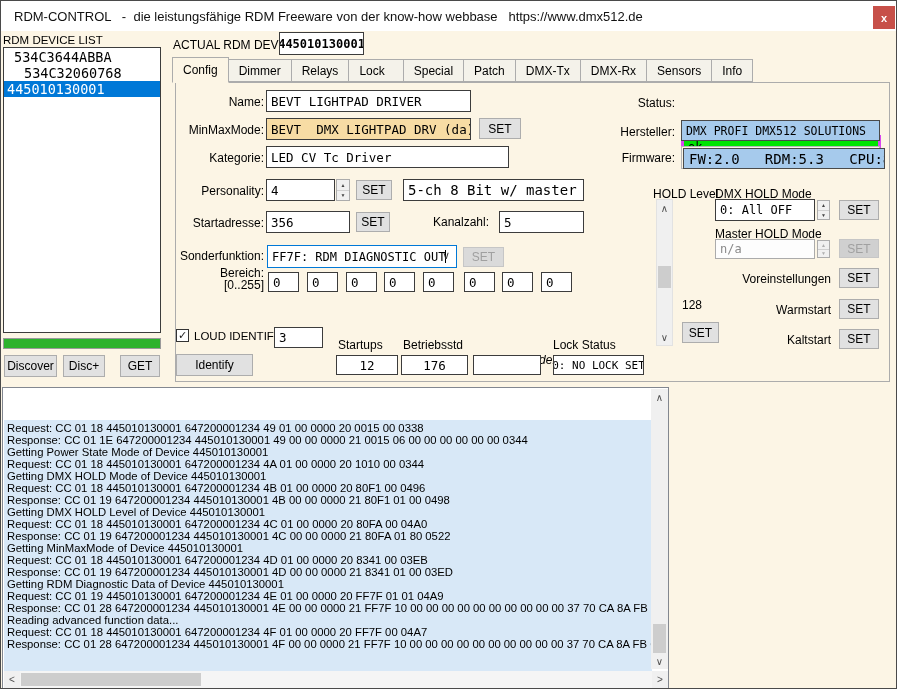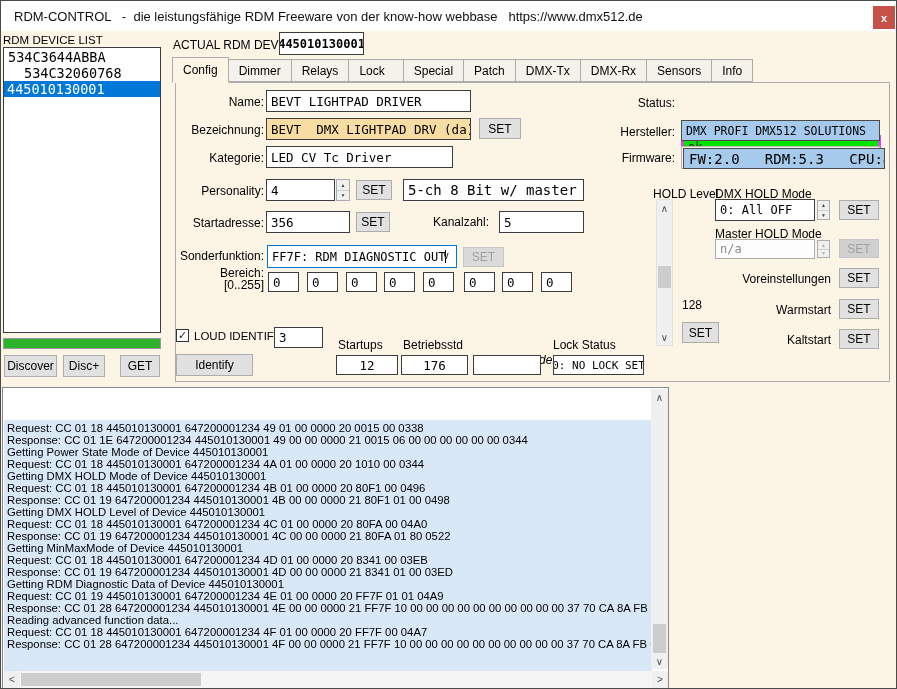--- a/index.html
+++ b/index.html
@@ -52,21 +52,21 @@
 
   <div class="abs" style="left:0;top:0;width:895px;height:30px;background:#FFFFFF;"></div>
   <div class="abs" style="left:13px;top:8px;font:13px 'Liberation Sans',sans-serif;color:#111;white-space:pre;">RDM-CONTROL   -  die leistungsfähige RDM Freeware von der know-how webbase   https://www.dmx512.de</div>
   <div class="abs" style="left:872px;top:5px;width:22px;height:23px;background:#C75049;display:flex;align-items:center;justify-content:center;">
     <span style="color:#fff;font:bold 11px 'Liberation Sans',sans-serif;">x</span>
   </div>
 
   <div class="abs lbl" style="left:2px;top:33px;font-size:11.5px;">RDM DEVICE LIST</div>
 
   <div class="abs" style="left:2px;top:46px;width:158px;height:286px;background:#fff;border:1px solid #3C3C3C;padding-top:1px;">
-    <div style="height:16px;line-height:16px;padding-left:4px;font:13.5px 'DejaVu Sans Mono',monospace;">534C3644ABBA</div>
+    <div style="height:16px;line-height:16px;padding-left:10px;font:13.5px 'DejaVu Sans Mono',monospace;">534C3644ABBA</div>
     <div style="height:16px;line-height:16px;padding-left:20px;font:13.5px 'DejaVu Sans Mono',monospace;">534C32060768</div>
     <div style="height:16px;line-height:16px;padding-left:3px;font:13.5px 'DejaVu Sans Mono',monospace;background:#0078D7;color:#fff;">445010130001</div>
   </div>
 
   <div class="abs" style="left:2px;top:337px;width:158px;height:11px;background:#2DB22D;border:1px solid #9A9A9A;"></div>
 
   <div class="abs btn" style="left:3px;top:354px;width:53px;height:22px;">Discover</div>
   <div class="abs btn" style="left:62px;top:354px;width:42px;height:22px;">Disc+</div>
   <div class="abs btn" style="left:119px;top:354px;width:40px;height:22px;">GET</div>
 
@@ -84,26 +84,26 @@
     <div class="tab">DMX-Rx</div>
     <div class="tab">Sensors</div>
     <div class="tab">Info</div>
   </div>
 
   <div class="abs" style="left:174px;top:81px;width:715px;height:300px;border:1px solid #ACACAC;"></div>
 
   <div class="abs lbl rlbl" style="left:160px;top:94px;width:103px;">Name:</div>
   <div class="abs field" style="left:265px;top:89px;width:205px;height:22px;">BEVT LIGHTPAD DRIVER</div>
 
-  <div class="abs lbl rlbl" style="left:140px;top:122px;width:123px;">Bezeichnung:</div>
+  <div class="abs lbl rlbl" style="left:140px;top:122px;width:123px;">MinMaxMode:</div>
   <div class="abs field" style="left:265px;top:117px;width:205px;height:22px;background:#F7DCA4;">BEVT  DMX LIGHTPAD DRV (da)</div>
   <div class="abs btn" style="left:478px;top:117px;width:42px;height:21px;">SET</div>
 
   <div class="abs lbl rlbl" style="left:160px;top:150px;width:103px;">Kategorie:</div>
-  <div class="abs field" style="left:265px;top:145px;width:187px;height:22px;">LED CV Tc Driver</div>
+  <div class="abs field" style="left:265px;top:145px;width:243px;height:22px;">LED CV Tc Driver</div>
 
   <div class="abs lbl rlbl" style="left:160px;top:183px;width:103px;">Personality:</div>
   <div class="abs field" style="left:265px;top:178px;width:69px;height:22px;">4</div>
   <div class="abs spin" style="left:335px;top:178px;width:14px;height:22px;">
     <div>▲</div>
     <div>▼</div>
   </div>
   <div class="abs btn" style="left:355px;top:179px;width:36px;height:20px;">SET</div>
   <div class="abs field" style="left:402px;top:178px;width:181px;height:22px;font-size:14px;">5-ch 8 Bit w/ master</div>
 

